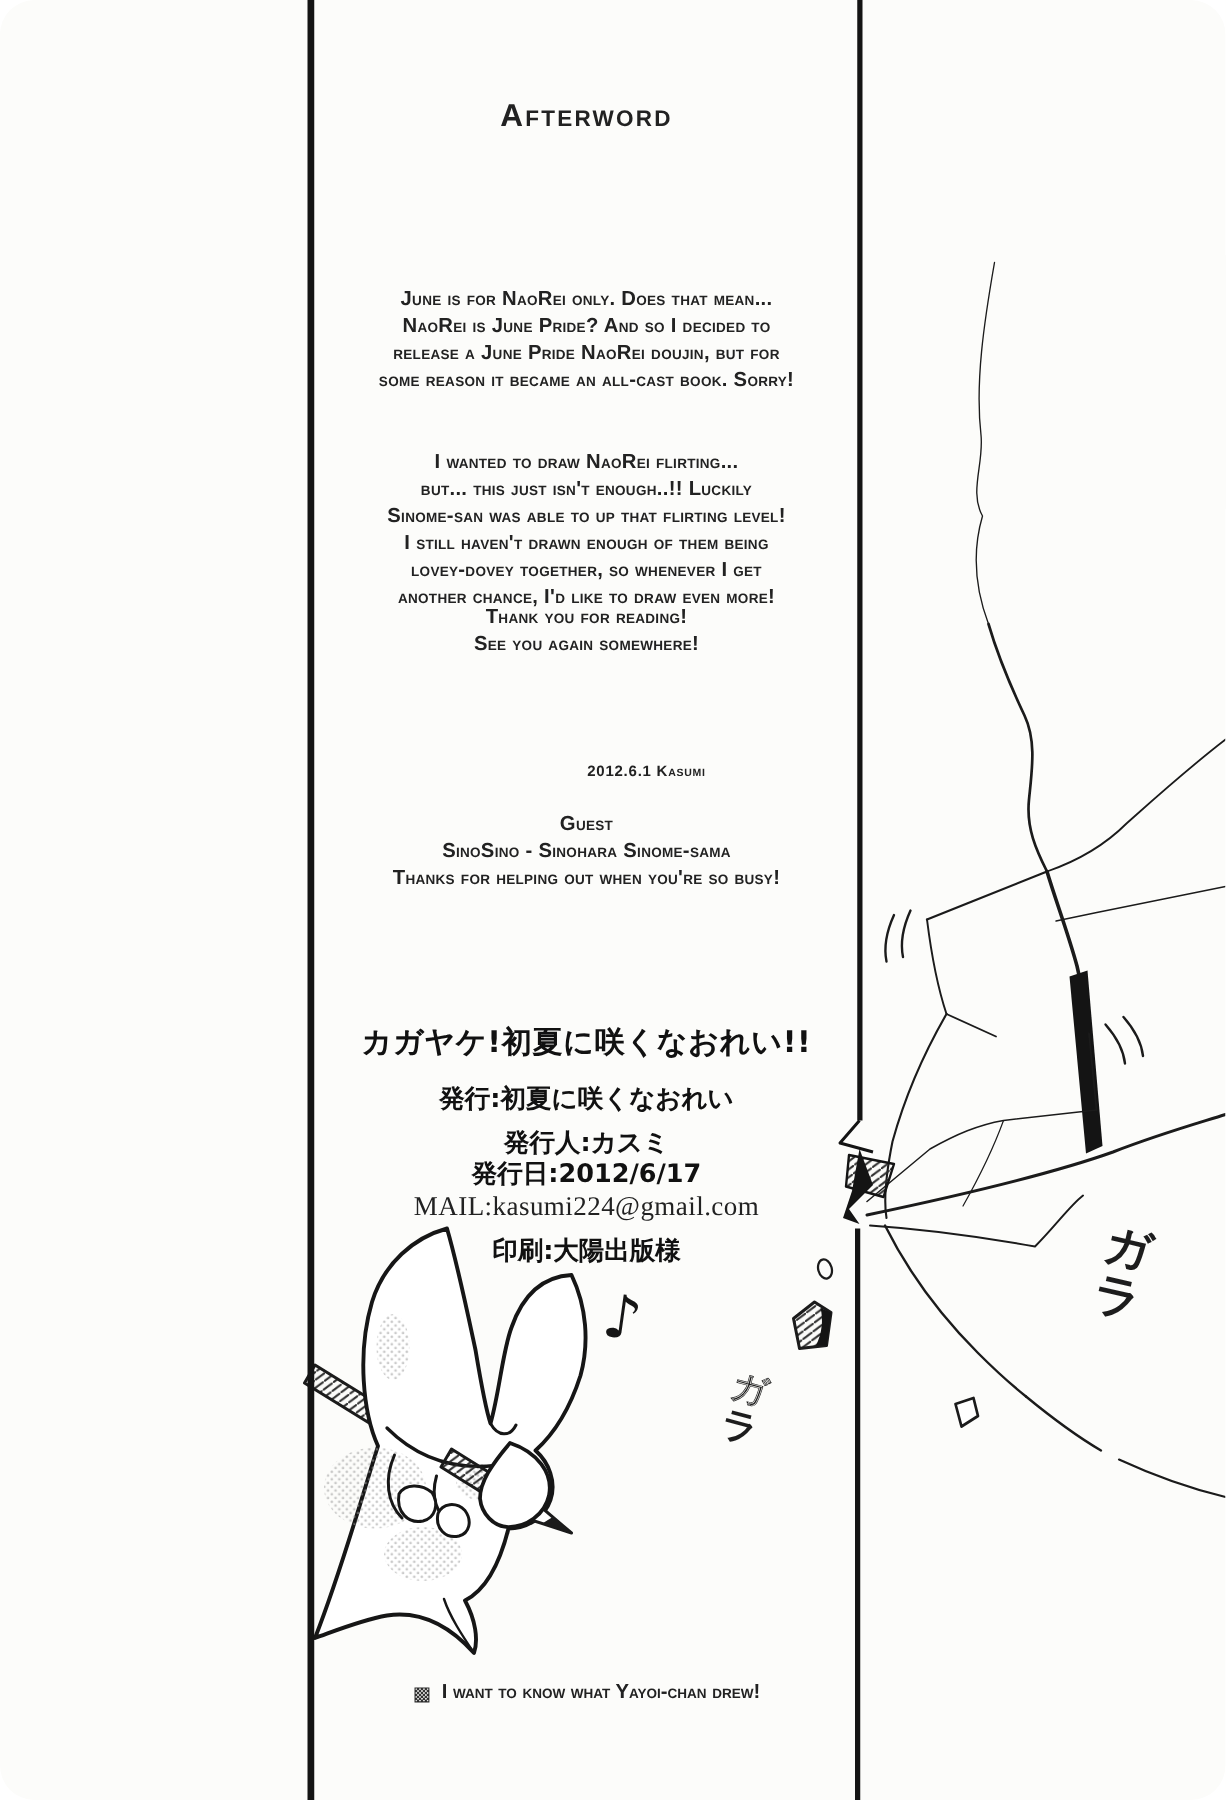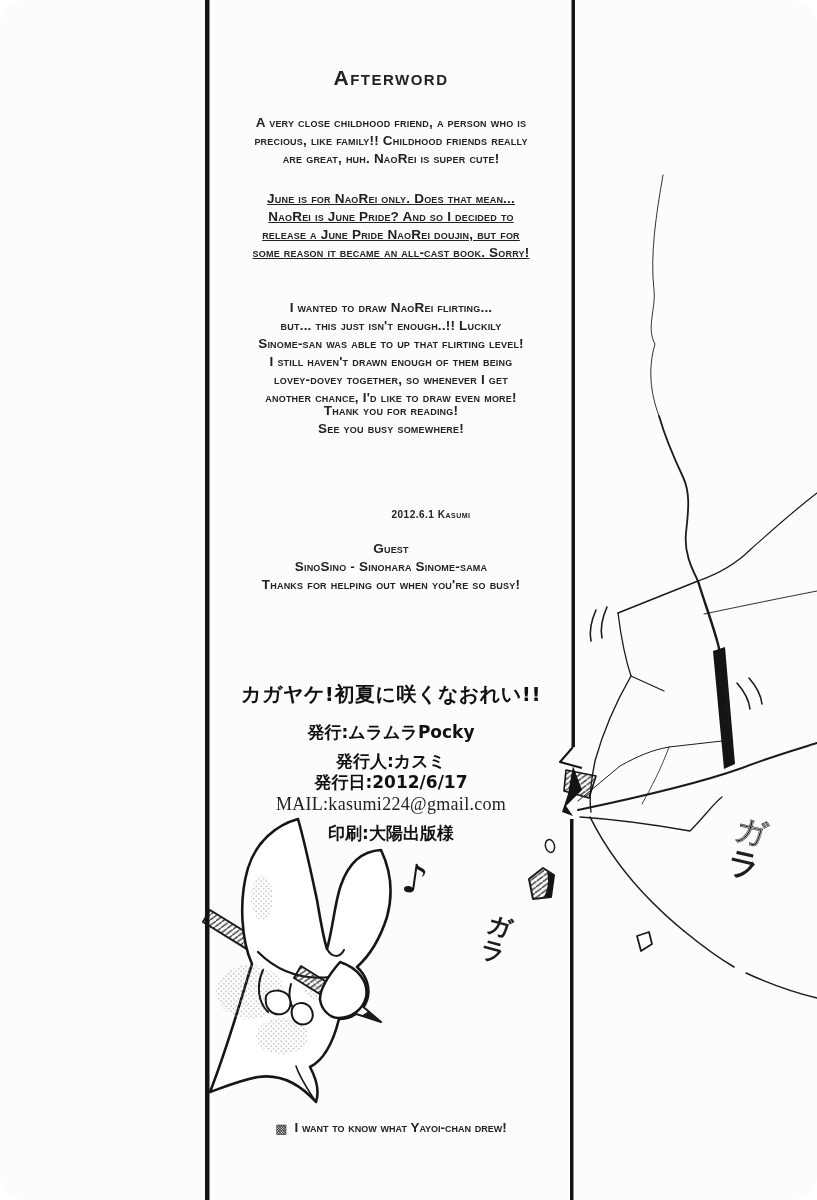--- a/index.html
+++ b/index.html
@@ -11,21 +11,21 @@
   }
   .art{position:absolute;left:0;top:0;width:817px;height:1200px;}
   .txt{position:absolute;left:209px;width:364px;text-align:center;}
   .comic{
     font-variant:small-caps;font-weight:700;color:#222;
     white-space:pre-line;
   }
   .title{top:66px;font-size:21px;letter-spacing:1.5px;}
   .prose{font-size:13.5px;line-height:18px;letter-spacing:.2px;}
   .p1{top:114px;}
-  .p2{top:190px;text-decoration:underline;}
+  .p2{top:190px;}
   .p3{top:287px;margin-top:12px;}
   .p4{top:402px;}
   .signoff{top:509px;font-size:10px;letter-spacing:.5px;margin-left:40px;}
   .guest{top:540px;}
   .jp{font-family:"DejaVu Sans",sans-serif;color:#111;text-align:center;}
   .jp-title{top:681px;font-size:20px;font-weight:700;letter-spacing:.5px;}
   .colo{font-weight:700;font-size:17px;}
   .colo-1{top:721px;}
   .colo-2{top:750px;}
   .colo-3{top:771px;}
@@ -155,43 +155,40 @@
       <g fill="none" stroke="#141414" stroke-width="2" stroke-linejoin="round">
         <path d="M573,747 L560,762 L582,768"></path>
         <path d="M566,770 L596,776 L589,798 L564,791 Z" fill="url(#hatch)" stroke-width="1.6"></path>
         <path d="M573,766 L582,790 L566,806 L573,816 L562,812 L568,794 Z" fill="#141414" stroke="none"></path>
       </g>
     </g>
   </svg>
 
   <div class="txt comic title">Afterword</div>
 
-  <div class="txt comic prose p1">A very close childhood friend, a person who is
-precious, like family!!  Childhood friends really
-are great, huh.  NaoRei is super cute!</div>
   <div class="txt comic prose p2">June is for NaoRei only.  Does that mean...
 NaoRei is June Pride?  And so I decided to
 release a June Pride NaoRei doujin, but for
 some reason it became an all-cast book.  Sorry!</div>
   <div class="txt comic prose p3">I wanted to draw NaoRei flirting...
 but... this just isn't enough..!!  Luckily
 Sinome-san was able to up that flirting level!
 I still haven't drawn enough of them being
 lovey-dovey together, so whenever I get
 another chance, I'd like to draw even more!</div>
   <div class="txt comic prose p4">Thank you for reading!
-See you busy somewhere!</div>
+See you again somewhere!</div>
 
   <div class="txt comic signoff">2012.6.1  Kasumi</div>
   <div class="txt comic prose guest">Guest
 SinoSino - Sinohara Sinome-sama
 Thanks for helping out when you're so busy!</div>
 
   <div class="txt jp jp-title">カガヤケ!初夏に咲くなおれい!!</div>
-  <div class="txt jp colo colo-1">発行:ムラムラPocky</div>
+  <div class="txt jp colo colo-1">発行:初夏に咲くなおれい</div>
   <div class="txt jp colo colo-2">発行人:カスミ</div>
   <div class="txt jp colo colo-3">発行日:2012/6/17</div>
   <div class="txt colo-mail">MAIL:kasumi224@gmail.com</div>
   <div class="txt jp colo colo-5">印刷:大陽出版様</div>
 
   <div class="txt comic footnote">
     <span class="marker">▩</span><span>I want to know what Yayoi-chan drew!</span>
   </div>
 
   <div class="sfx sfx-large">ガラ</div>

